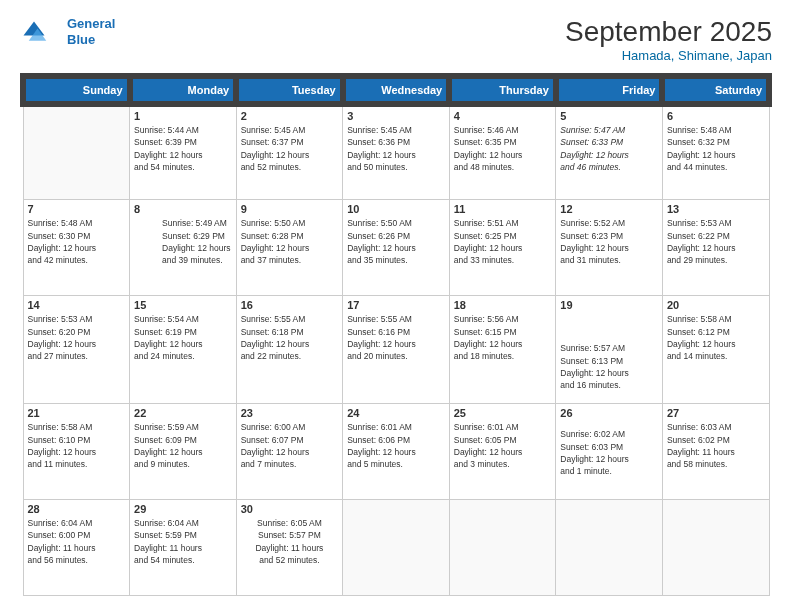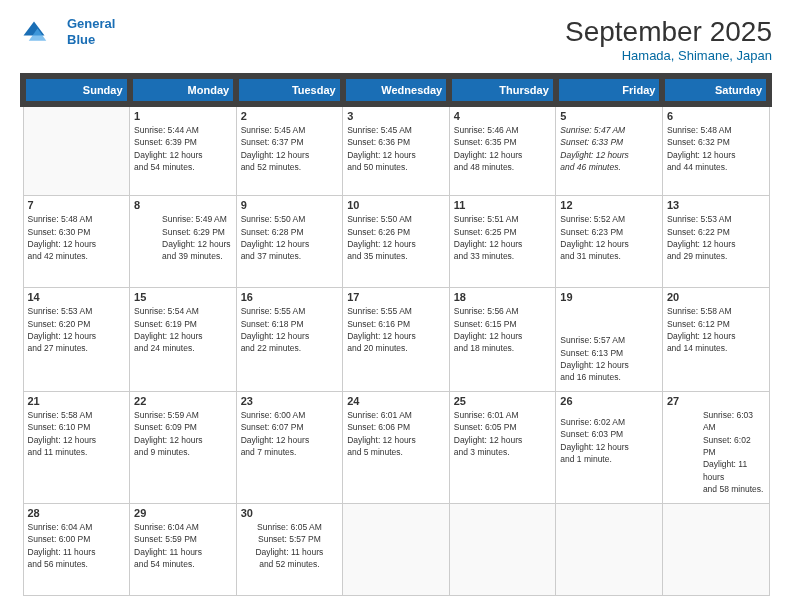--- a/index.html
+++ b/index.html
@@ -314,21 +314,21 @@
           </td>
           <td>
             <span class="day-num">26</span>
             <div class="day-info" style="white-space: pre-line; margin-top: 9px;">Sunrise: 6:02 AM
 Sunset: 6:03 PM
 Daylight: 12 hours
 and 1 minute.</div>
           </td>
           <td>
             <span class="day-num">27</span>
-            <div class="day-info" style="white-space: pre-line; margin-left: 36px;">Sunrise: 6:03 AM
+            <div class="day-info" style="white-space: pre-line;">Sunrise: 6:03 AM
 Sunset: 6:02 PM
 Daylight: 11 hours
 and 58 minutes.</div>
           </td>
         </tr>
         <tr class="last-row">
           <td>
             <span class="day-num">28</span>
             <div class="day-info" style="white-space: pre-line;">Sunrise: 6:04 AM
 Sunset: 6:00 PM

